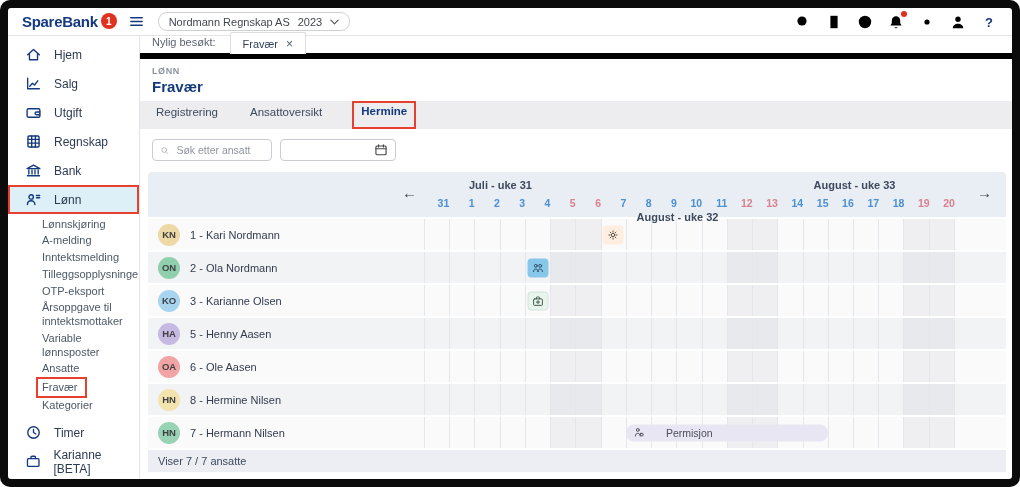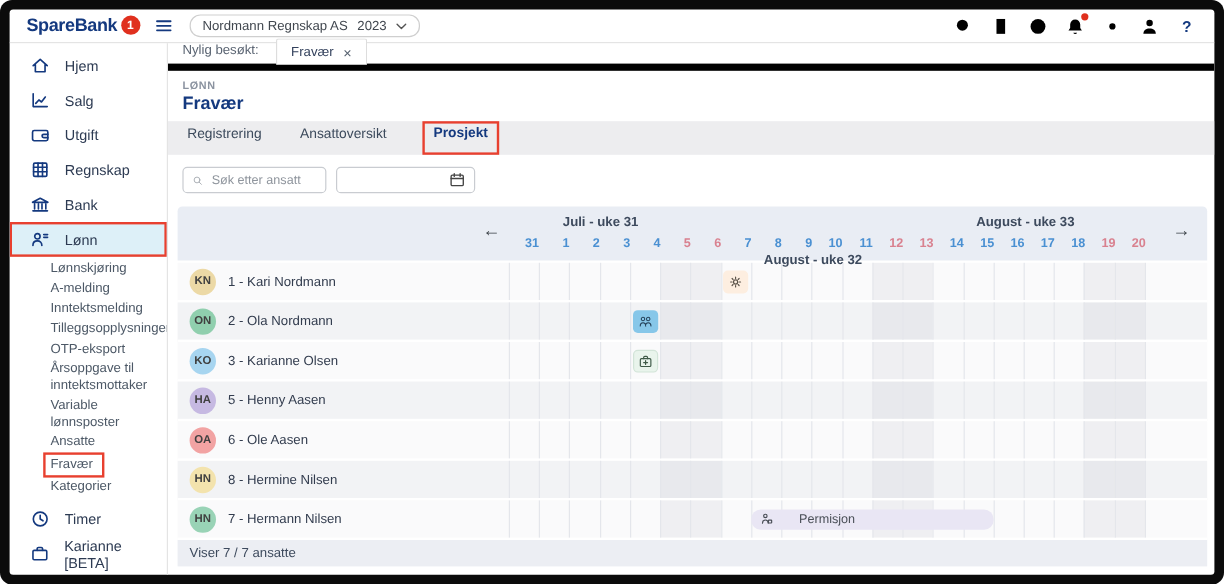--- a/index.html
+++ b/index.html
@@ -242,21 +242,21 @@
         </div>
 
         <div class="page-head">
           <div class="eyebrow">LØNN</div>
           <div class="title">Fravær</div>
         </div>
 
         <div class="subtabs">
             <span class="subtab">Registrering</span>
             <span class="subtab">Ansattoversikt</span>
-            <span class="subtab active annotated">Prosjekt</span>
+            <span class="subtab active annotated">Hermine</span>
           </div>
 
         <div class="controls">
           <div class="inputbox search-box">
             <span class="icn">
               <svg viewBox="0 0 18 18">
                   <circle cx="8" cy="8" r="4.6"></circle>
                   <path d="M11.4 11.4 15 15"></path>
                 </svg>
             </span>

